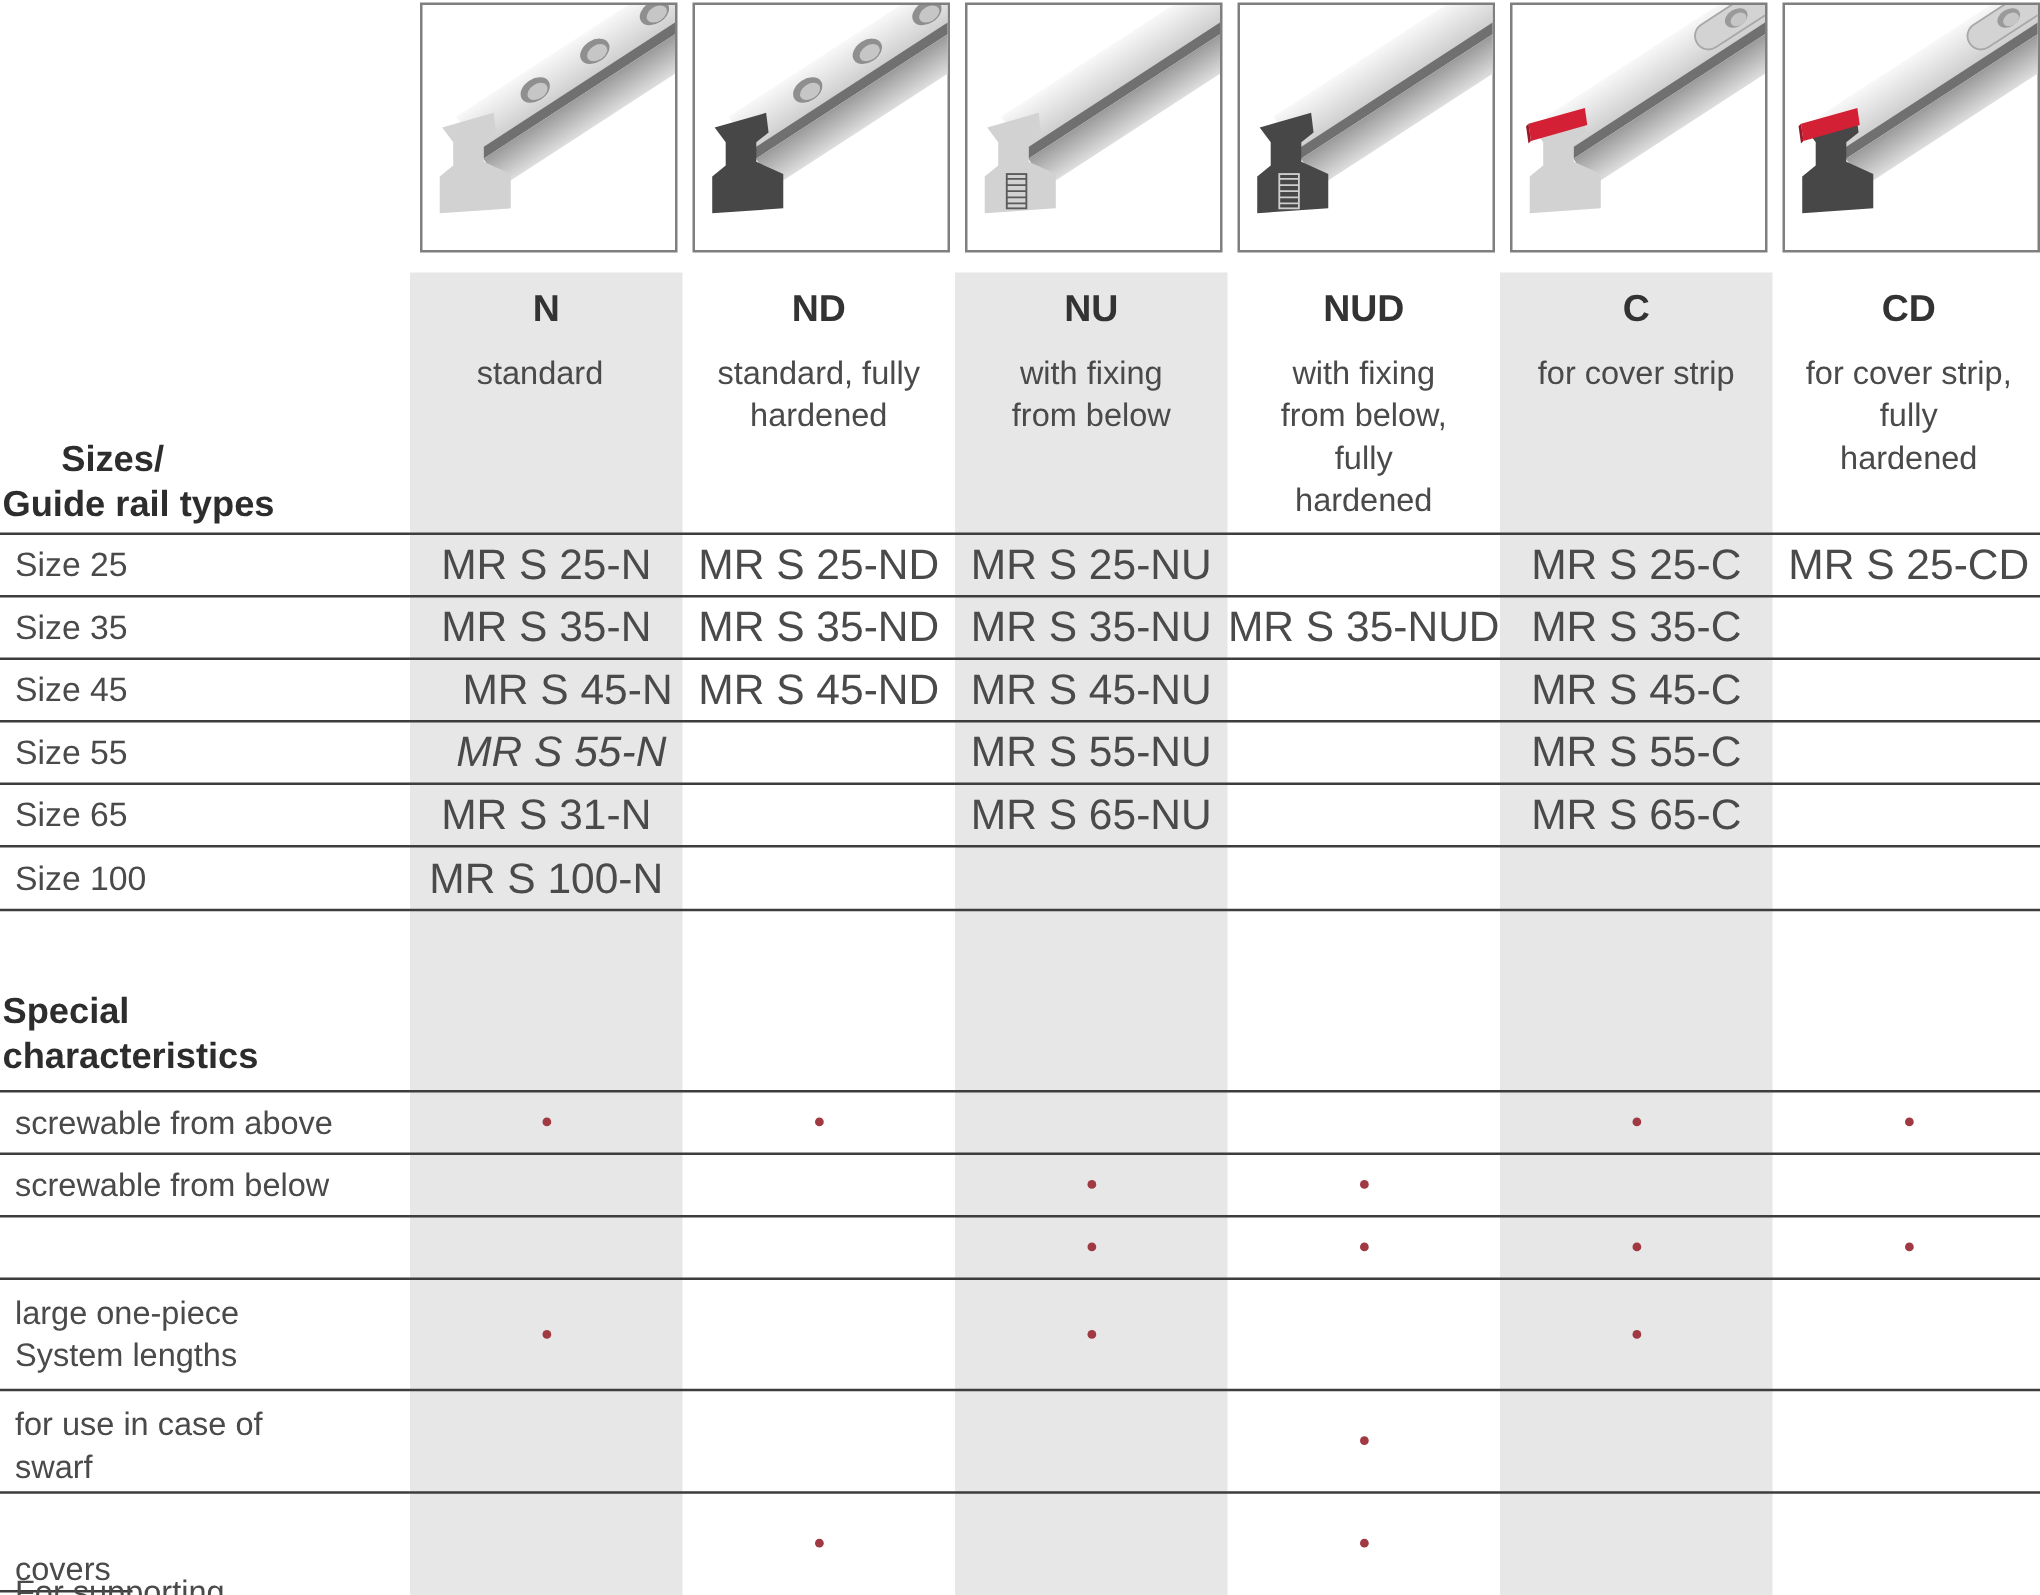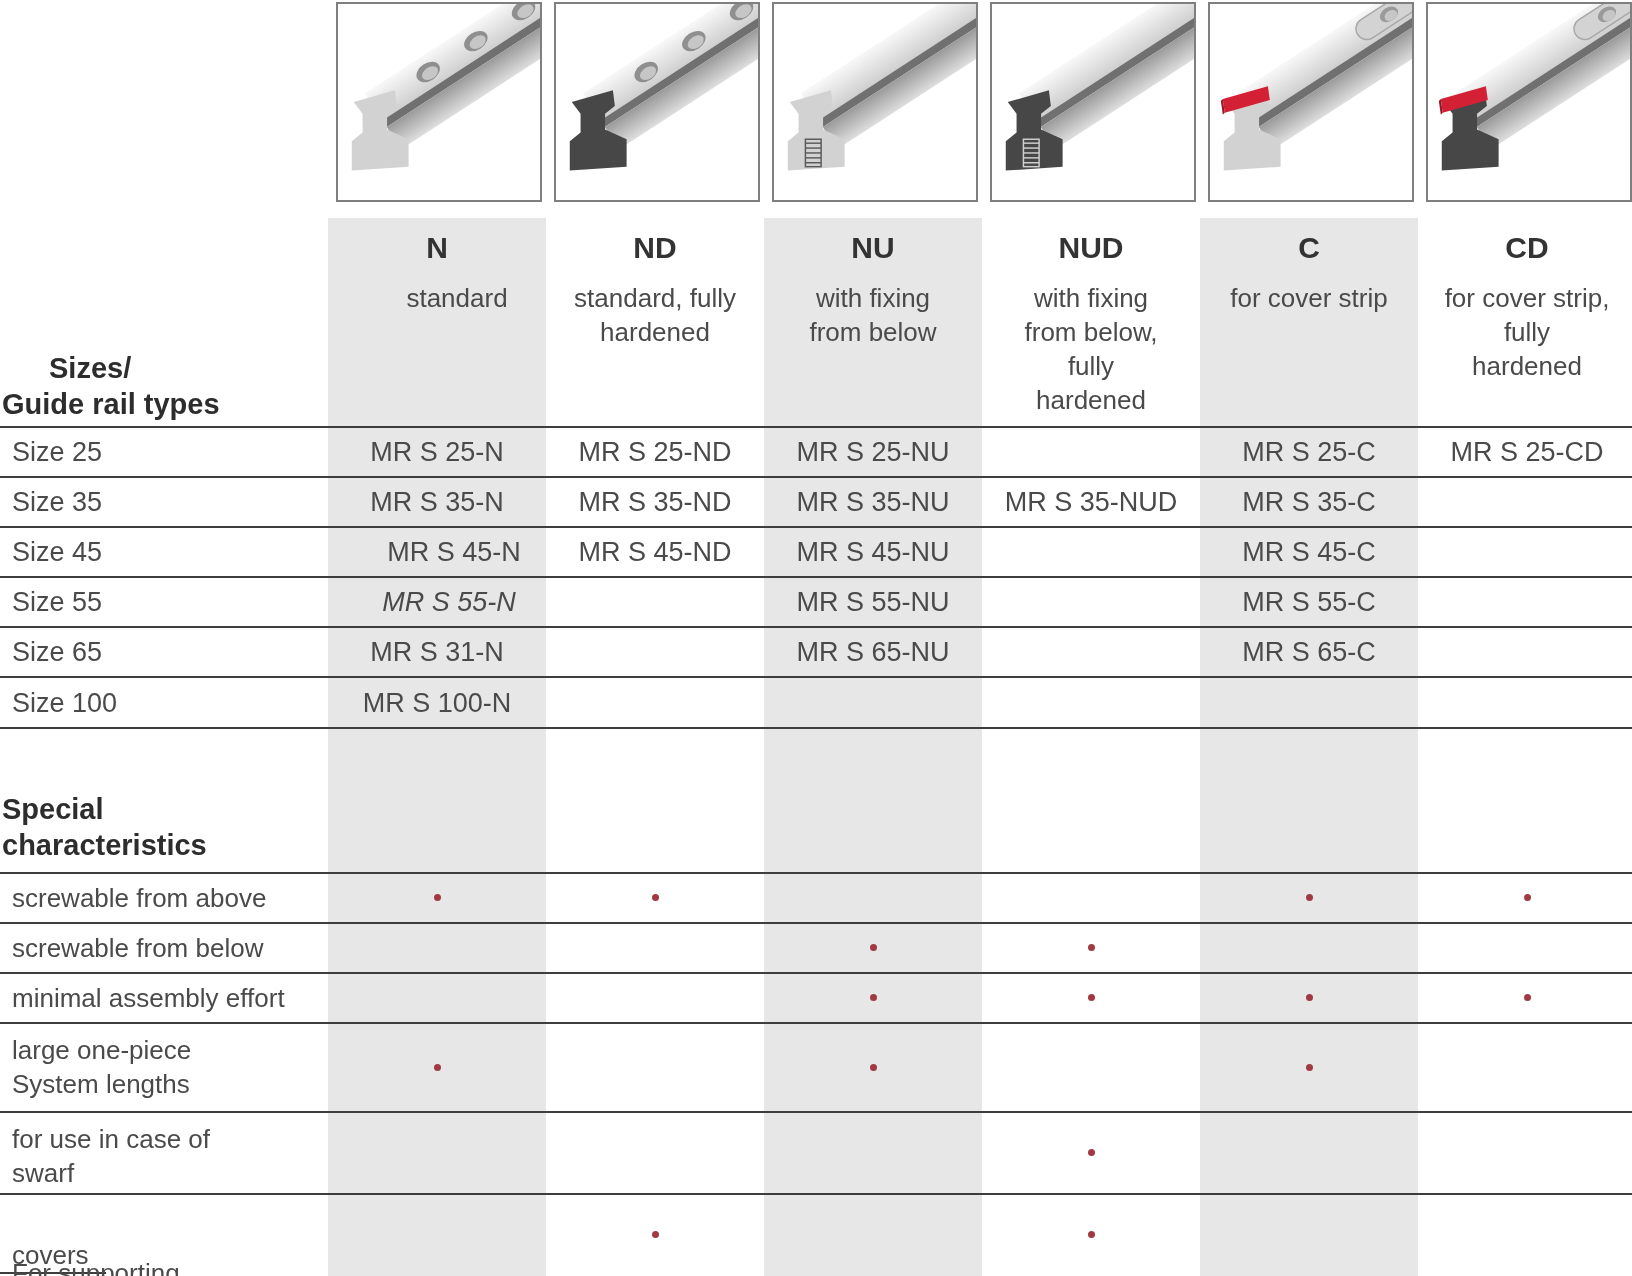--- a/index.html
+++ b/index.html
@@ -11,21 +11,21 @@
           border:2px solid #7f7f7f;box-sizing:border-box;z-index:2;}
   .imgbox svg{display:block;width:100%;height:100%;}
   .colcode{position:absolute;top:230px;height:36px;line-height:36px;width:218px;text-align:center;
            font-size:30px;font-weight:700;color:#333;z-index:4;}
   .coldesc{position:absolute;top:281px;width:218px;text-align:center;font-size:26px;
            line-height:34px;color:#4a4a4a;z-index:4;}
   .heading{position:absolute;left:2px;font-size:29px;font-weight:700;color:#2d2d2d;
            height:36px;line-height:36px;z-index:4;white-space:nowrap;}
   .rowlabel{position:absolute;left:12px;font-size:27px;height:34px;line-height:34px;
             color:#4a4a4a;z-index:4;white-space:nowrap;}
-  .cell{position:absolute;width:218px;text-align:center;font-size:27px;height:34px;
+  .cell{position:absolute;width:218px;text-align:center;font-size:34px;height:34px;
         line-height:34px;color:#4a4a4a;z-index:4;white-space:nowrap;}
   .charlabel{position:absolute;left:12px;font-size:26px;height:34px;line-height:34px;
              color:#4a4a4a;z-index:4;white-space:nowrap;}
   .dot{position:absolute;width:7px;height:7px;border-radius:50%;background:#a13943;z-index:4;}
 </style>
 </head>
 <body>
 
 <div id="page">
   <div class="heading" style="top:350px;margin-left:47px;">Sizes/</div>
@@ -71,21 +71,21 @@
           <ellipse cx="119" cy="-17" rx="9" ry="6" fill="#c6c6c6"></ellipse>
           <ellipse cx="176" cy="-19" rx="13" ry="9" fill="#8f8f8f"></ellipse>
           <ellipse cx="177" cy="-17" rx="9" ry="6" fill="#c6c6c6"></ellipse>
           <ellipse cx="234" cy="-19" rx="13" ry="9" fill="#8f8f8f"></ellipse>
           <ellipse cx="235" cy="-17" rx="9" ry="6" fill="#c6c6c6"></ellipse>
         </g>
         <path d="M16,100 L58,88 L60,104 L50,112 L50,128 L72,138 L72,166 L14,170 L14,140 L25,131 L25,112 Z" fill="#d2d2d2"></path>
       </svg>
     </div>
     <div class="colcode" style="left: 328px;">N</div>
-    <div class="coldesc" style="left: 337px; padding-left: 11px;">
+    <div class="coldesc" style="left: 312px; padding-left: 11px;">
       <div>standard</div>
     </div>
     <div class="imgbox" style="left: 554px;">
       <svg viewBox="0 0 206 200" xmlns="http://www.w3.org/2000/svg">
         <defs>
           <linearGradient id="gtrail-standard-holes-hardened" x1="0" y1="0" x2="0" y2="1">
             <stop offset="0" stop-color="#f8f8f8"></stop>
             <stop offset="1" stop-color="#cecece"></stop>
           </linearGradient>
           <linearGradient id="gsrail-standard-holes-hardened" x1="0" y1="0" x2="0" y2="1">
@@ -274,21 +274,20 @@
     <div class="rowlabel" style="top: 685.5px;">Size 100</div>
     <div class="cell" style="left: 328px; top: 685.5px;">MR S 100-N</div>
     <div class="charlabel" style="top: 881px;">screwable from above</div>
     <div class="dot" style="left: 434px; top: 894px; background: rgb(161, 57, 67);"></div>
     <div class="dot" style="left: 652px; top: 894px; background: rgb(161, 57, 67);"></div>
     <div class="dot" style="left: 1306px; top: 894px; background: rgb(161, 57, 67);"></div>
     <div class="dot" style="left: 1524px; top: 894px; background: rgb(161, 57, 67);"></div>
     <div class="charlabel" style="top: 931px;">screwable from below</div>
     <div class="dot" style="left: 870px; top: 944px; background: rgb(161, 57, 67);"></div>
     <div class="dot" style="left: 1088px; top: 944px; background: rgb(161, 57, 67);"></div>
-    <div class="charlabel" style="top: 981px;">minimal assembly effort</div>
     <div class="dot" style="left: 870px; top: 994px; background: rgb(161, 57, 67);"></div>
     <div class="dot" style="left: 1088px; top: 994px; background: rgb(161, 57, 67);"></div>
     <div class="dot" style="left: 1306px; top: 994px; background: rgb(161, 57, 67);"></div>
     <div class="dot" style="left: 1524px; top: 994px; background: rgb(161, 57, 67);"></div>
     <div class="charlabel" style="top: 1033px;">large one-piece</div>
     <div class="charlabel" style="top: 1067px;">System lengths</div>
     <div class="dot" style="left: 434px; top: 1063.5px; background: rgb(161, 57, 67);"></div>
     <div class="dot" style="left: 870px; top: 1063.5px; background: rgb(161, 57, 67);"></div>
     <div class="dot" style="left: 1306px; top: 1063.5px; background: rgb(161, 57, 67);"></div>
     <div class="charlabel" style="top: 1122px;">for use in case of</div>

